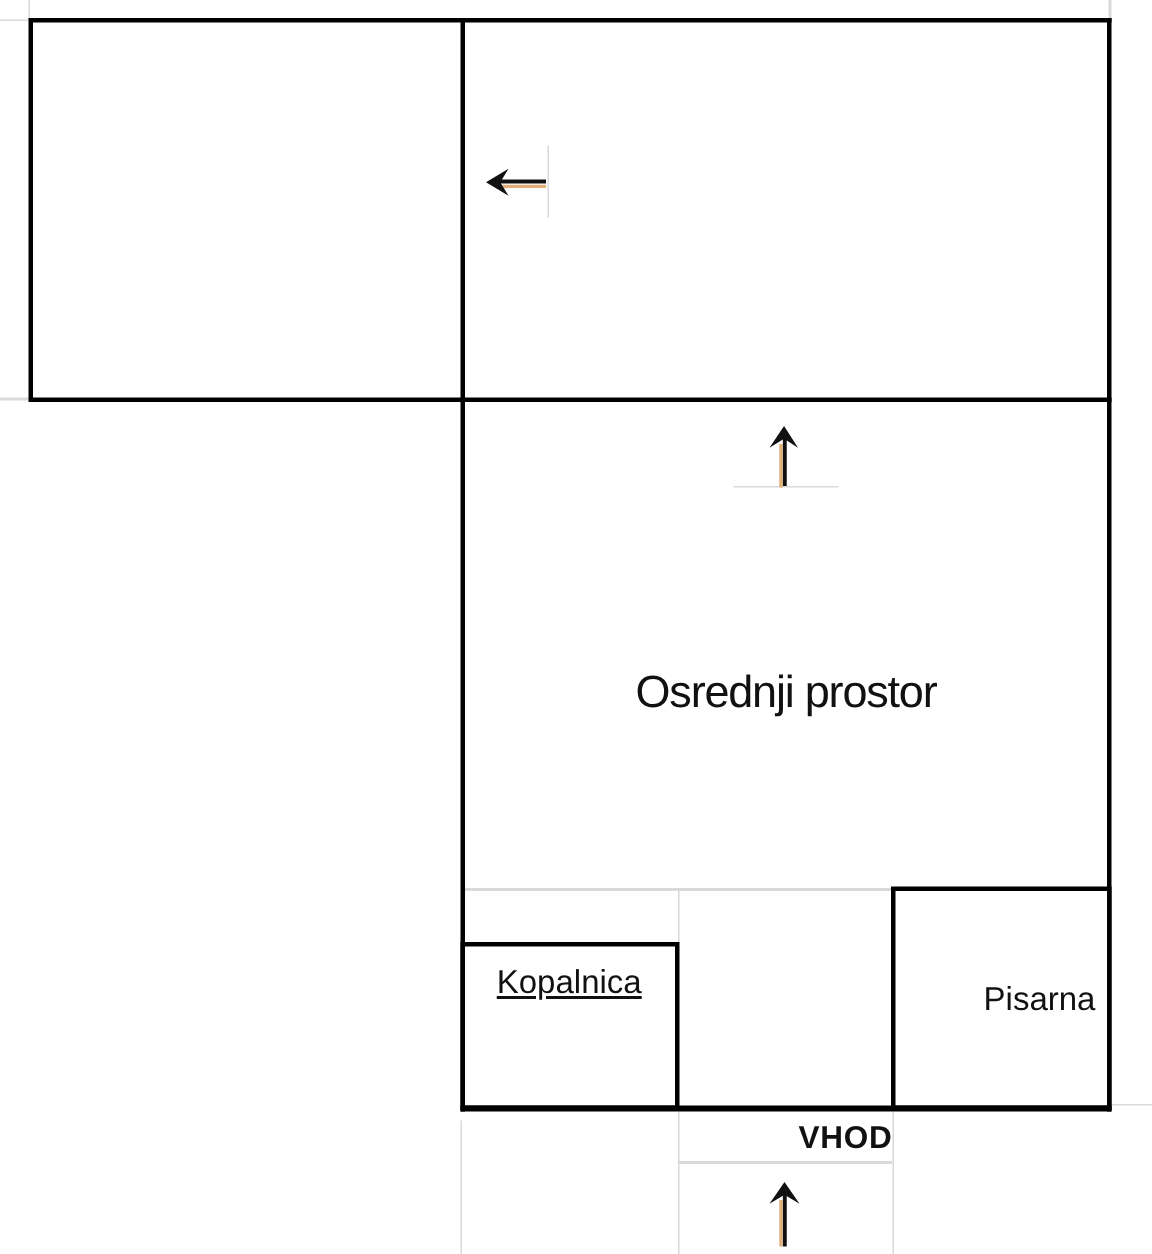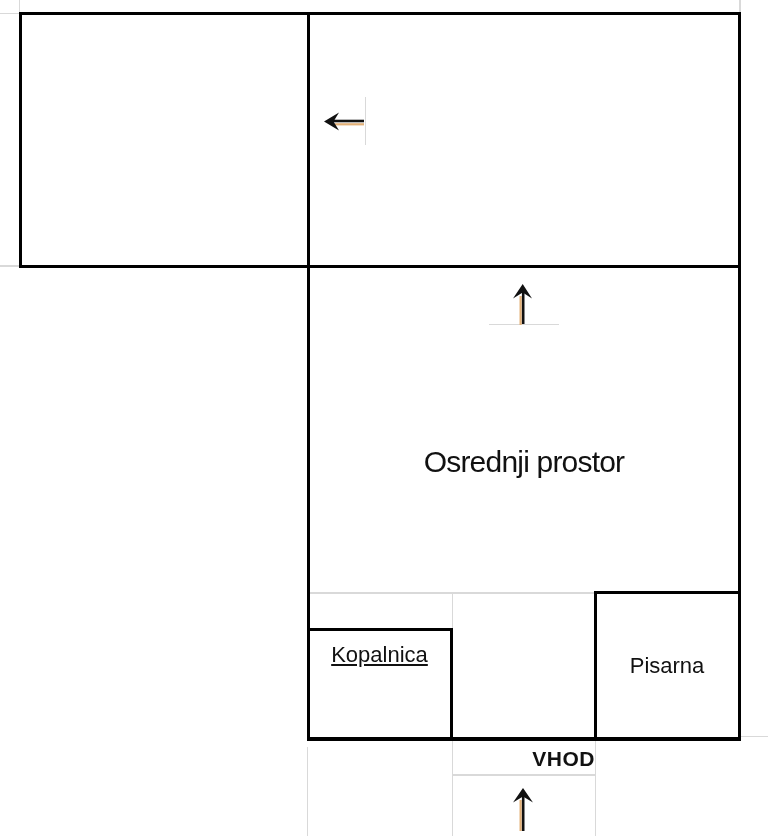--- a/index.html
+++ b/index.html
@@ -76,17 +76,17 @@
       <line x1="12.6" y1="15" x2="12.6" y2="46" stroke="#e2b077" stroke-width="2.2"></line>
       <line x1="15.2" y1="8" x2="15.2" y2="46" stroke="#111111" stroke-width="2.6"></line>
       <path d="M15,3 L5,17.5 L15,11.5 L25,17.5 Z" fill="#111111"></path>
     </svg>
   </div>
 
   <div class="label label-central" style="left:308px;top:413px;width:432px;margin-top:32px;">Osrednji prostor</div>
 
   <div class="label label-room" style="left:307px;top:642px;width:145px;text-decoration:underline;">Kopalnica</div>
 
-  <div class="label label-room" style="left:594px;top:653px;width:146px;">Pisarna</div>
+  <div class="label label-room" style="left:594px;top:653px;width:146px;padding-left:26px;">Pisarna</div>
 
   <div class="label label-entrance" style="left:452px;top:747px;width:143px;">VHOD</div>
 
 </div>
 
 </body></html>

